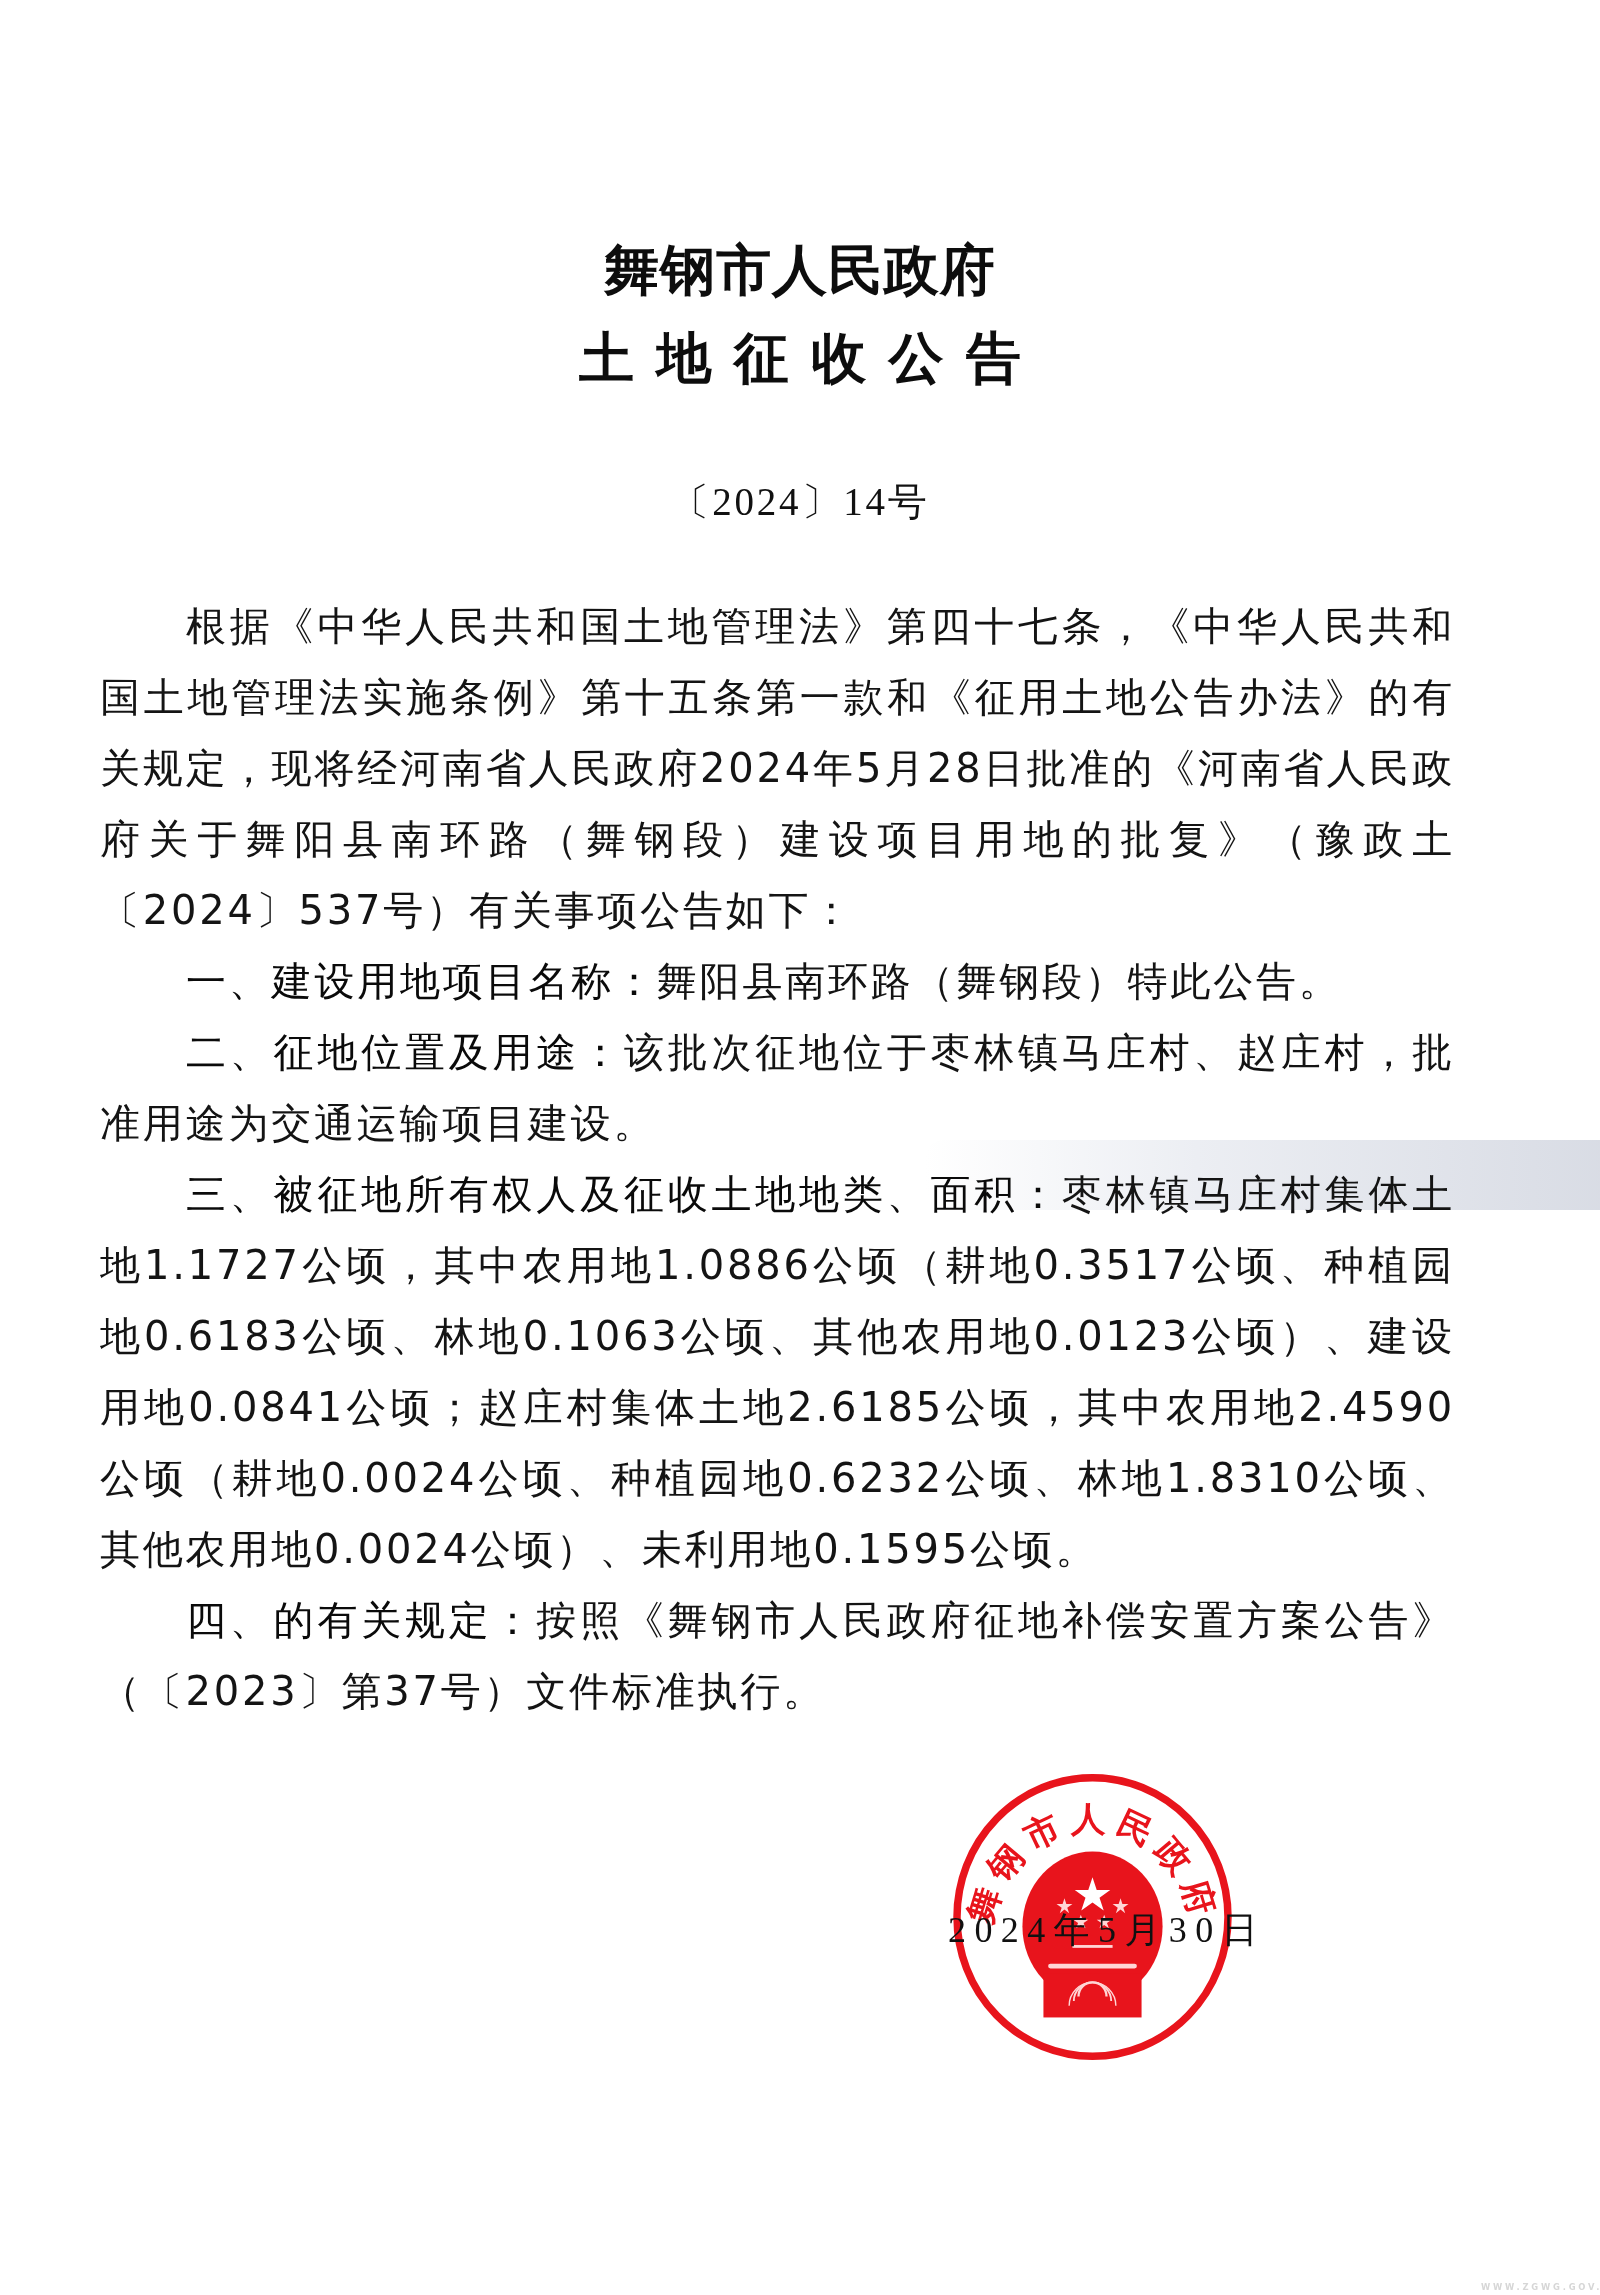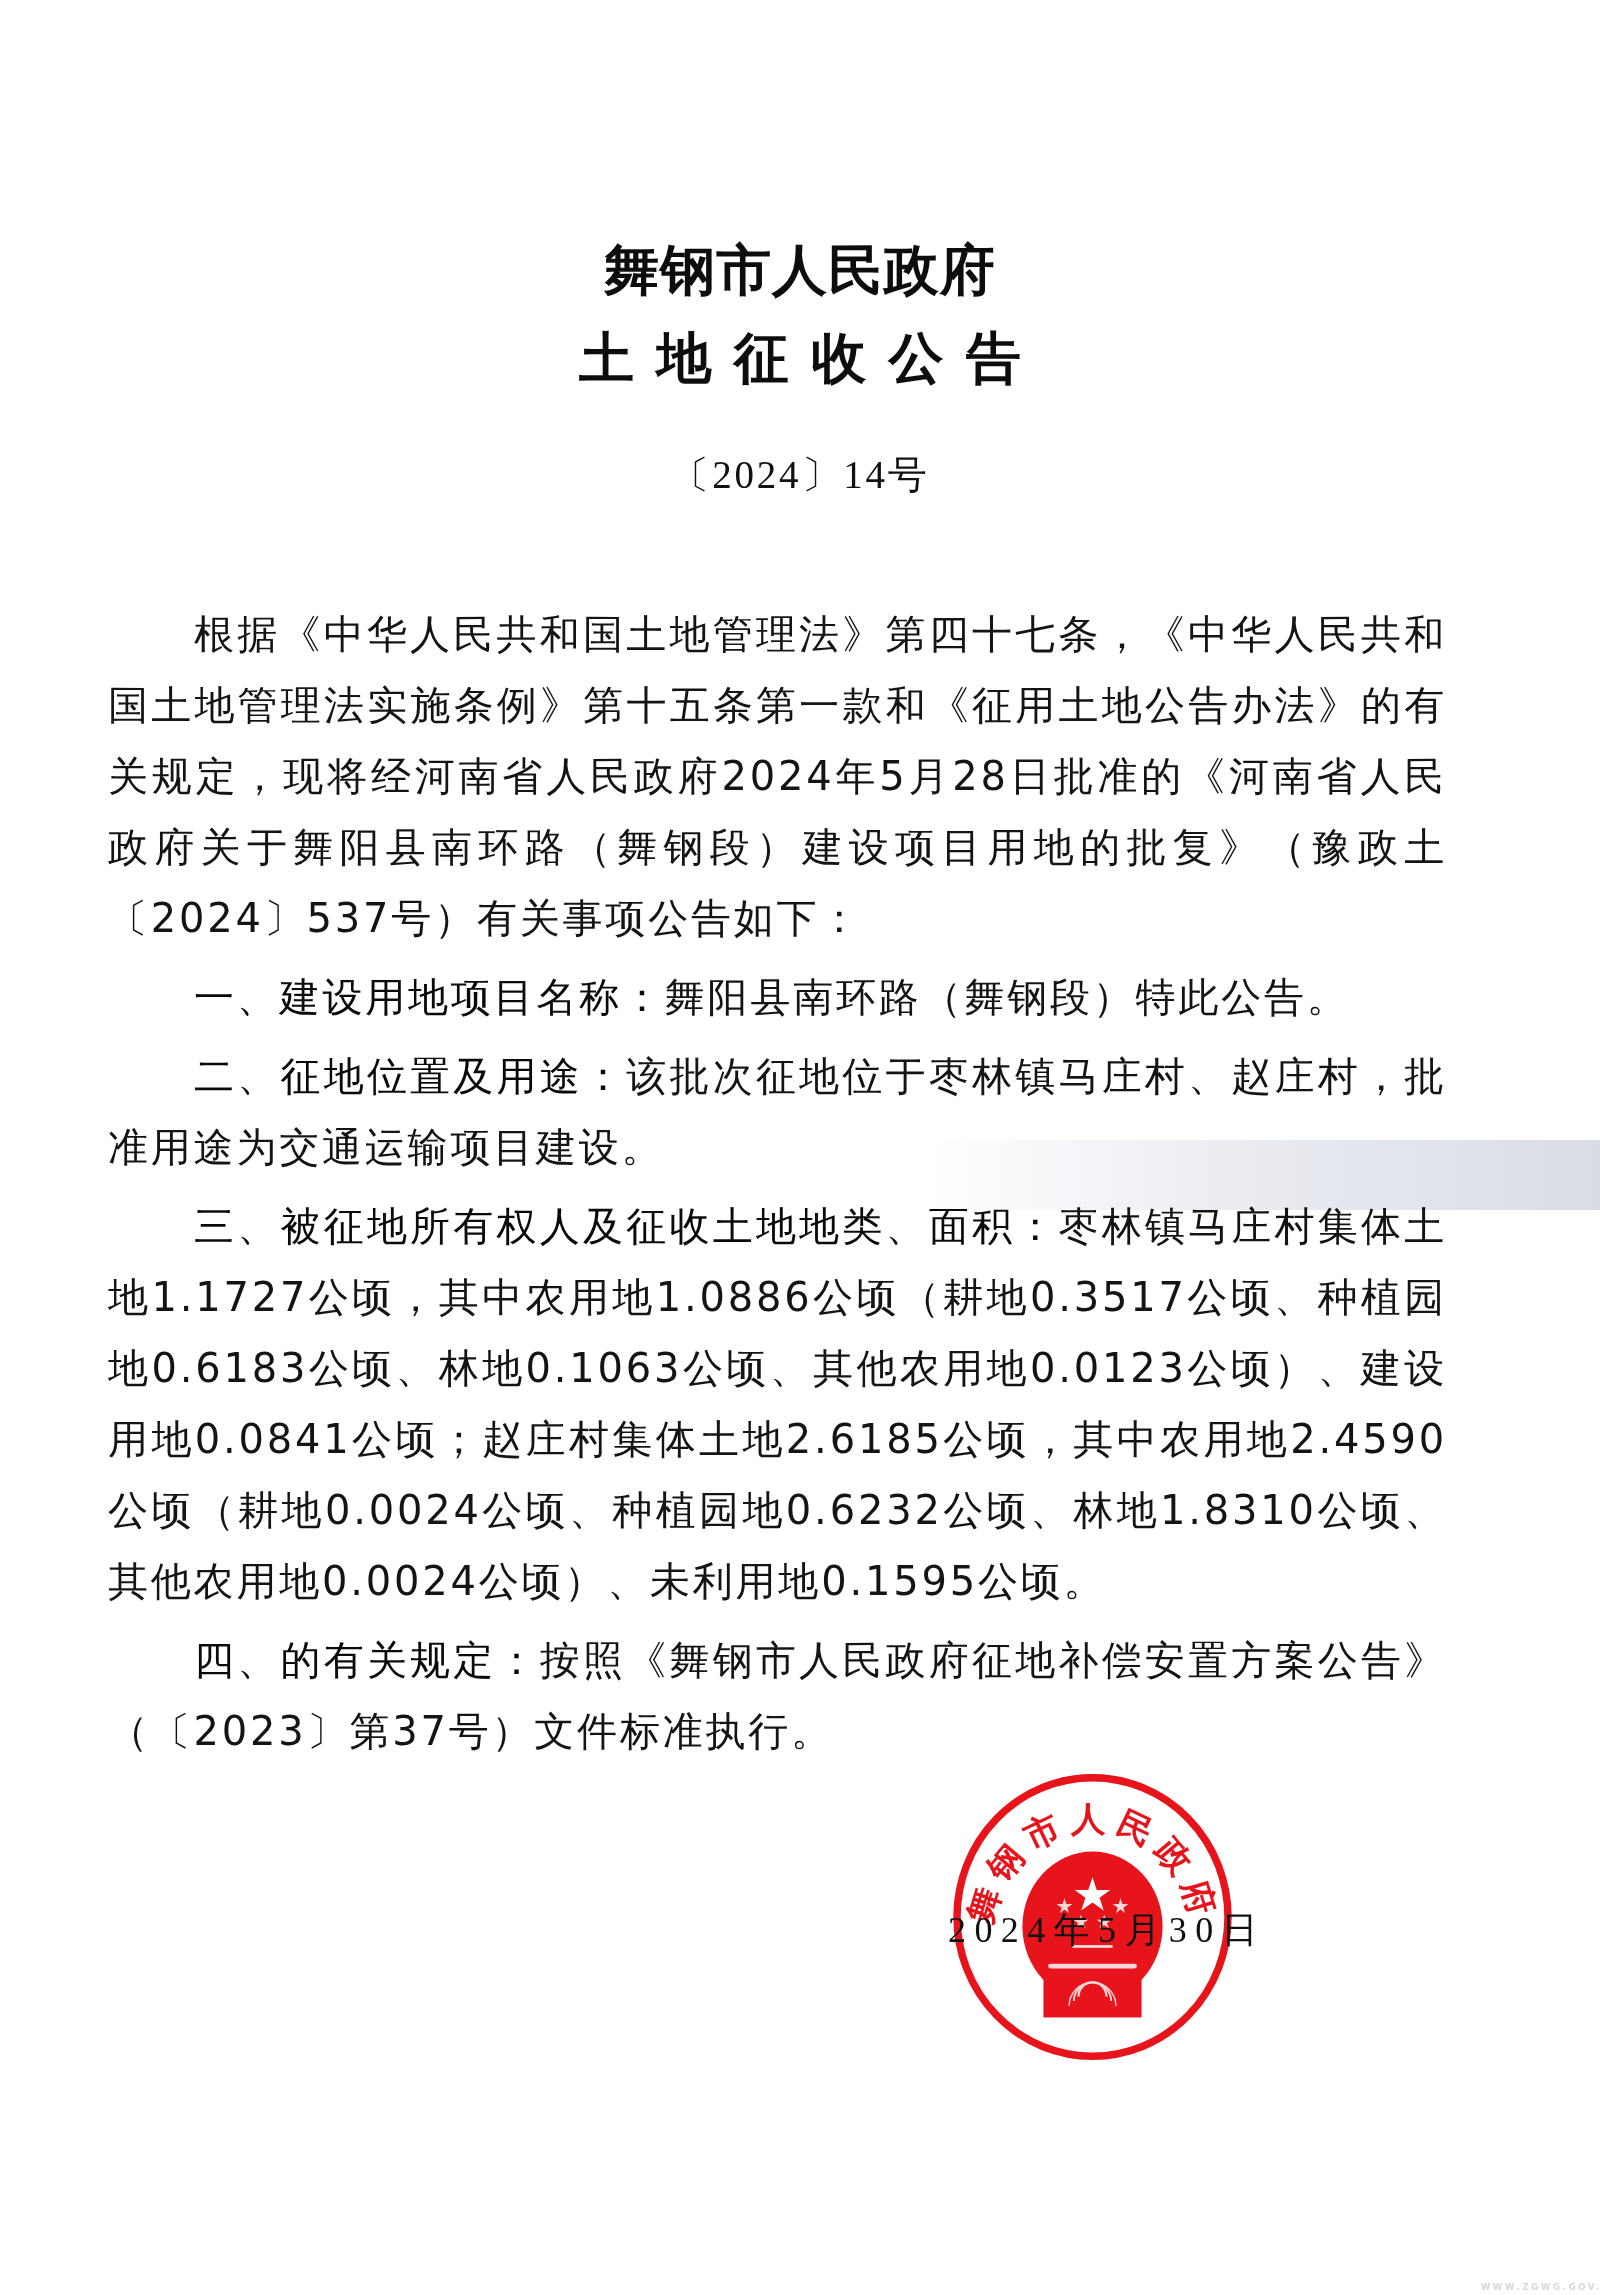--- a/index.html
+++ b/index.html
@@ -40,42 +40,42 @@
       font-family: Liberation Sans, sans-serif;
       font-weight: bold;
       font-size: 55px;
       letter-spacing: 22.4px;
       padding-left: 22.4px;
       color: #0d0d0d;
     }
     .doc-number {
       position: absolute;
       left: 0; width: 1600px;
-      top: 448px;
+      top: 475px;
       text-align: center;
       font-family: "Liberation Serif", "DejaVu Serif", serif;
       font-size: 39px;
       letter-spacing: 2.8px;
       color: #111111;
     }
     .body-text {
       position: absolute;
       left: 100px;
       top: 591px;
       width: 1355px;
       font-family: "DejaVu Sans", "Liberation Sans", sans-serif;
       font-size: 40px;
       line-height: 71px;
       letter-spacing: 2.8px;
       text-align: justify;
       color: #141414;
     }
     .para {
       text-indent: 86px;
-      margin: 8px;
+      margin: 0;
     }
     .para .lead {
       font-weight: normal;
       color: #0a0a0a;
     }
     .smudge {
       position: absolute;
       left: 925px;
       top: 1140px;
       width: 675px;

